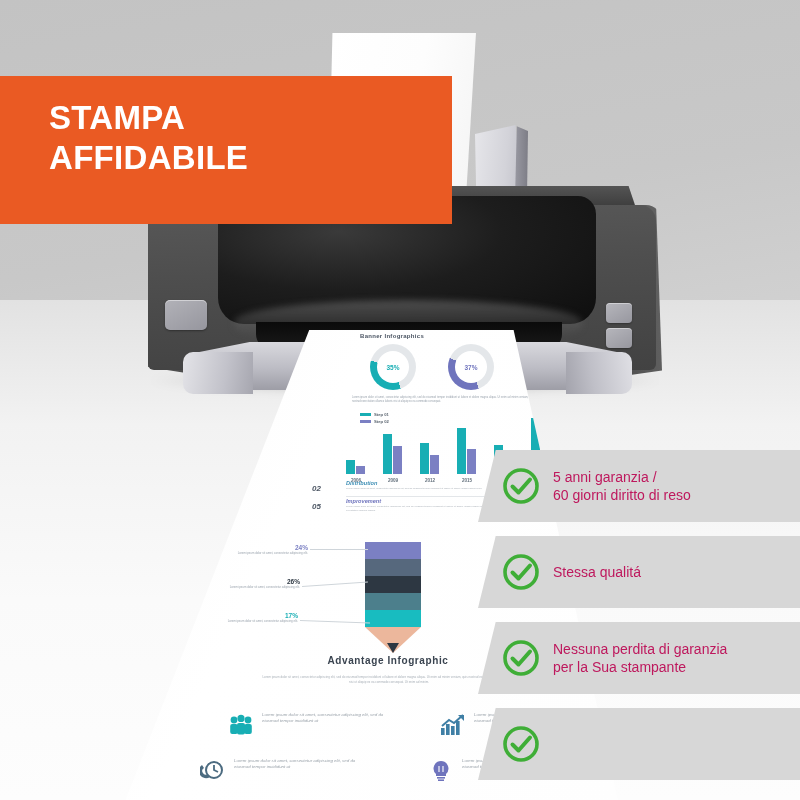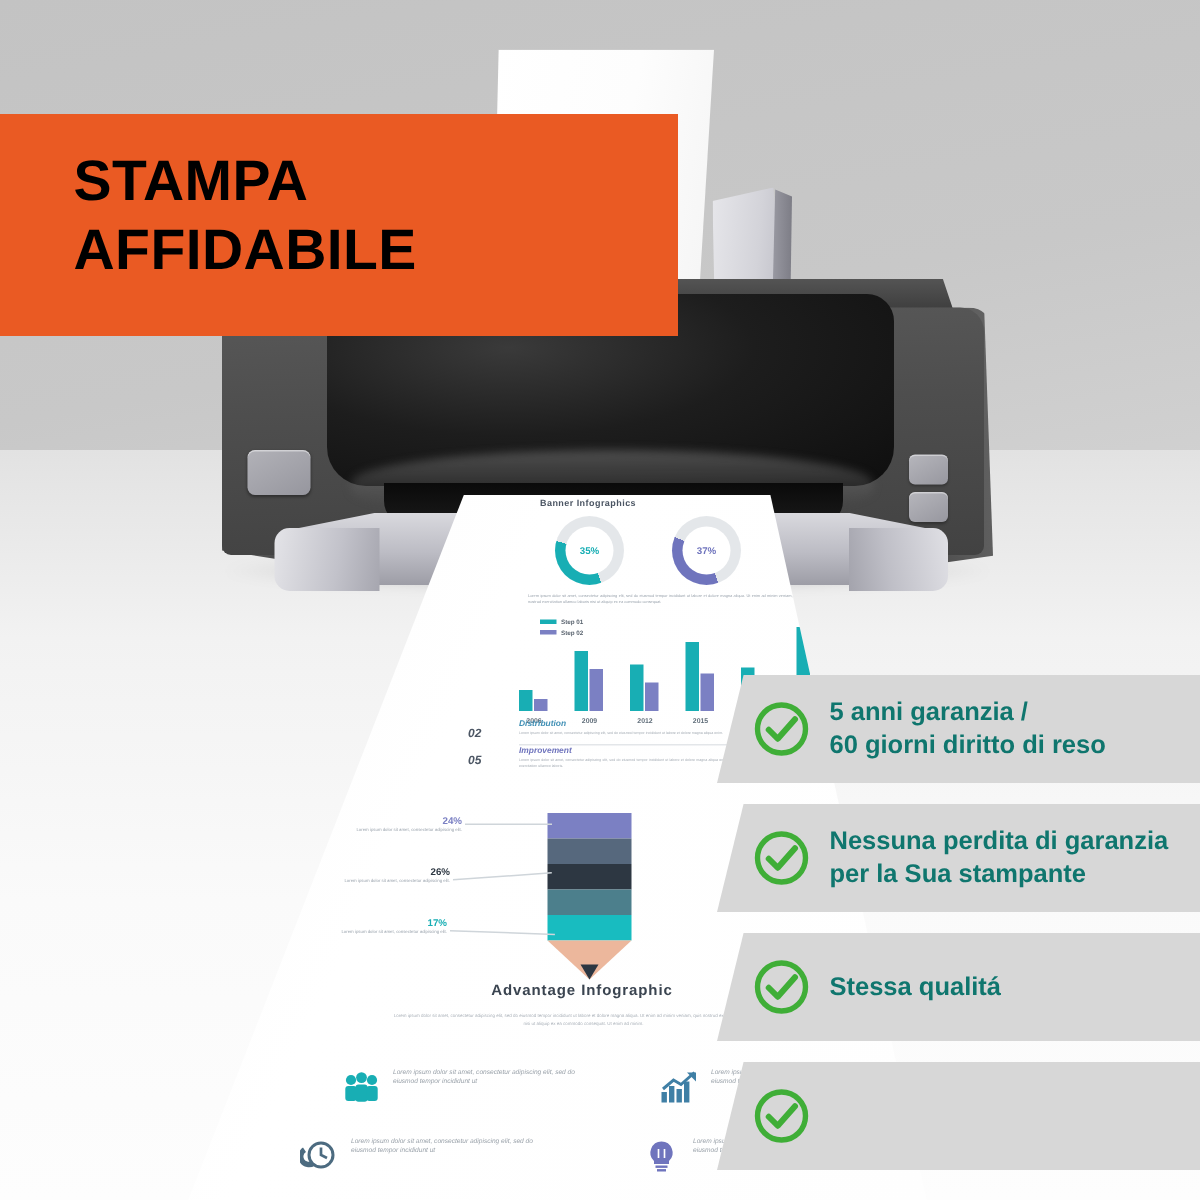--- a/index.html
+++ b/index.html
@@ -260,21 +260,21 @@
   }
 
   
   .banner {
     position: absolute; left: 0; top: 76px;
     width: 452px; height: 148px;
     background: #ea5a23;
   }
   .banner-text {
     position: absolute; left: 49px; top: 22px;
-    color: #000000; font-weight: bold; font-size: 38px;
+    color: #ffffff; font-weight: bold; font-size: 33px;
     line-height: 1.22; letter-spacing: 0.3px;
     white-space: pre-line;
   }
 
   
   .features {
     position: absolute; left: 478px; top: 450px;
     width: 322px; height: 350px;
   }
   .feature {
@@ -285,21 +285,21 @@
     clip-path: polygon(5.5% 0%, 100% 0%, 100% 100%, 0% 100%);
     display: flex; align-items: center;
   }
   .feature-check {
     position: absolute; left: 24px; top: 50%;
     transform: translateY(-50%);
     width: 38px; height: 38px;
   }
   .feature-label {
     position: absolute; left: 75px;
-    font-size: 17px; font-weight: bold; color: #0f766e;
+    font-size: 14px; font-weight: normal; color: #be185d;
     line-height: 1.32; white-space: pre-line;
   }
 </style>
 </head>
 <body>
 
 <div id="stage">
 
   <div class="floor"></div>
 
@@ -500,35 +500,35 @@
       <span class="feature-label">5 anni garanzia /
 60 giorni diritto di reso</span>
     </div>
     <div class="feature">
       <span class="feature-check">
         <svg viewBox="0 0 38 38" width="38" height="38">
           <circle cx="19" cy="19" r="16" fill="none" stroke="#3fae37" stroke-width="3.6"></circle>
           <path d="M10.5 19.5 L16.5 25.5 L28 12.5" fill="none" stroke="#3fae37" stroke-width="4" stroke-linecap="round" stroke-linejoin="round"></path>
         </svg>
       </span>
+      <span class="feature-label">Stessa qualitá</span>
+    </div>
+    <div class="feature">
+      <span class="feature-check">
+        <svg viewBox="0 0 38 38" width="38" height="38">
+          <circle cx="19" cy="19" r="16" fill="none" stroke="#3fae37" stroke-width="3.6"></circle>
+          <path d="M10.5 19.5 L16.5 25.5 L28 12.5" fill="none" stroke="#3fae37" stroke-width="4" stroke-linecap="round" stroke-linejoin="round"></path>
+        </svg>
+      </span>
       <span class="feature-label">Nessuna perdita di garanzia
 per la Sua stampante</span>
     </div>
     <div class="feature">
       <span class="feature-check">
         <svg viewBox="0 0 38 38" width="38" height="38">
           <circle cx="19" cy="19" r="16" fill="none" stroke="#3fae37" stroke-width="3.6"></circle>
           <path d="M10.5 19.5 L16.5 25.5 L28 12.5" fill="none" stroke="#3fae37" stroke-width="4" stroke-linecap="round" stroke-linejoin="round"></path>
         </svg>
       </span>
-      <span class="feature-label">Stessa qualitá</span>
-    </div>
-    <div class="feature">
-      <span class="feature-check">
-        <svg viewBox="0 0 38 38" width="38" height="38">
-          <circle cx="19" cy="19" r="16" fill="none" stroke="#3fae37" stroke-width="3.6"></circle>
-          <path d="M10.5 19.5 L16.5 25.5 L28 12.5" fill="none" stroke="#3fae37" stroke-width="4" stroke-linecap="round" stroke-linejoin="round"></path>
-        </svg>
-      </span>
     </div>
   </div>
 
 </div>
 
 </body></html>

